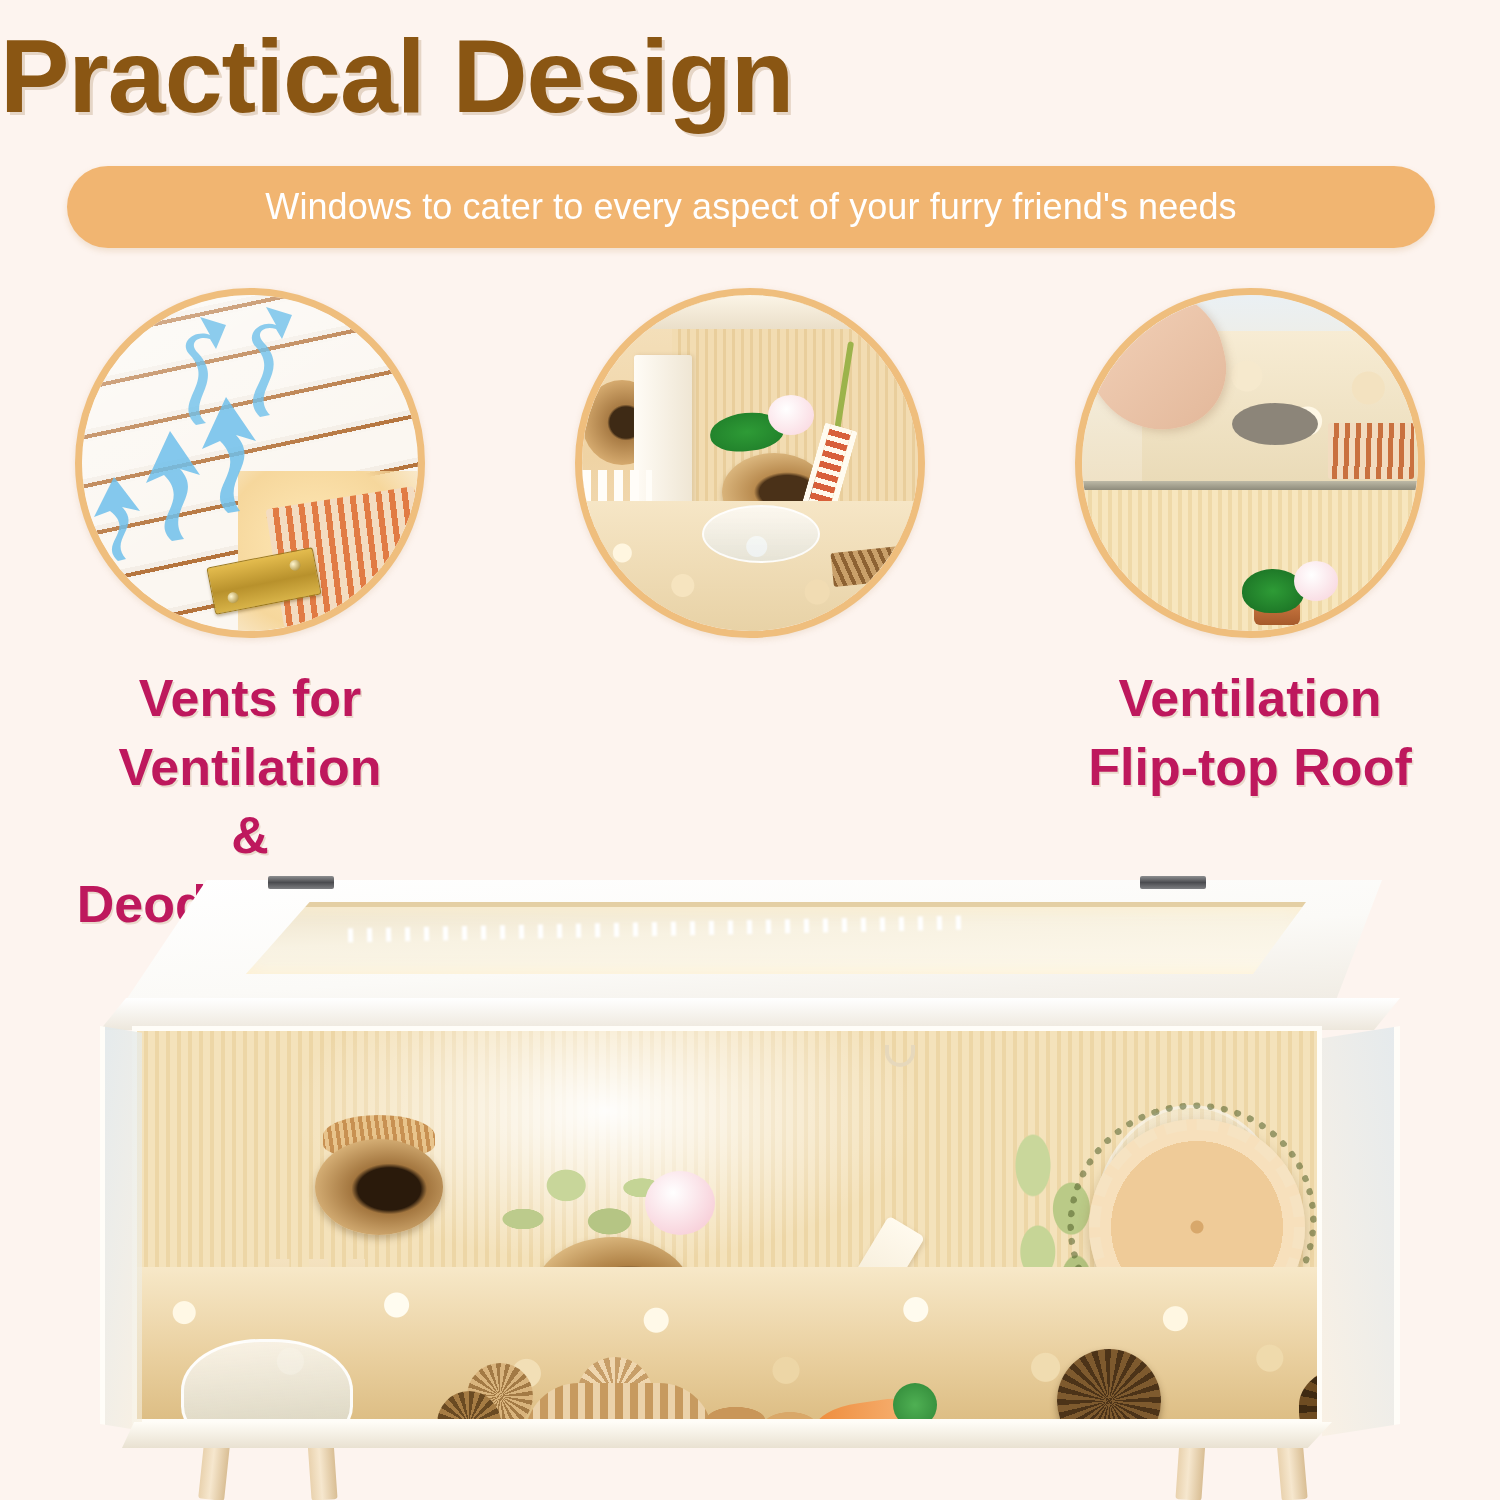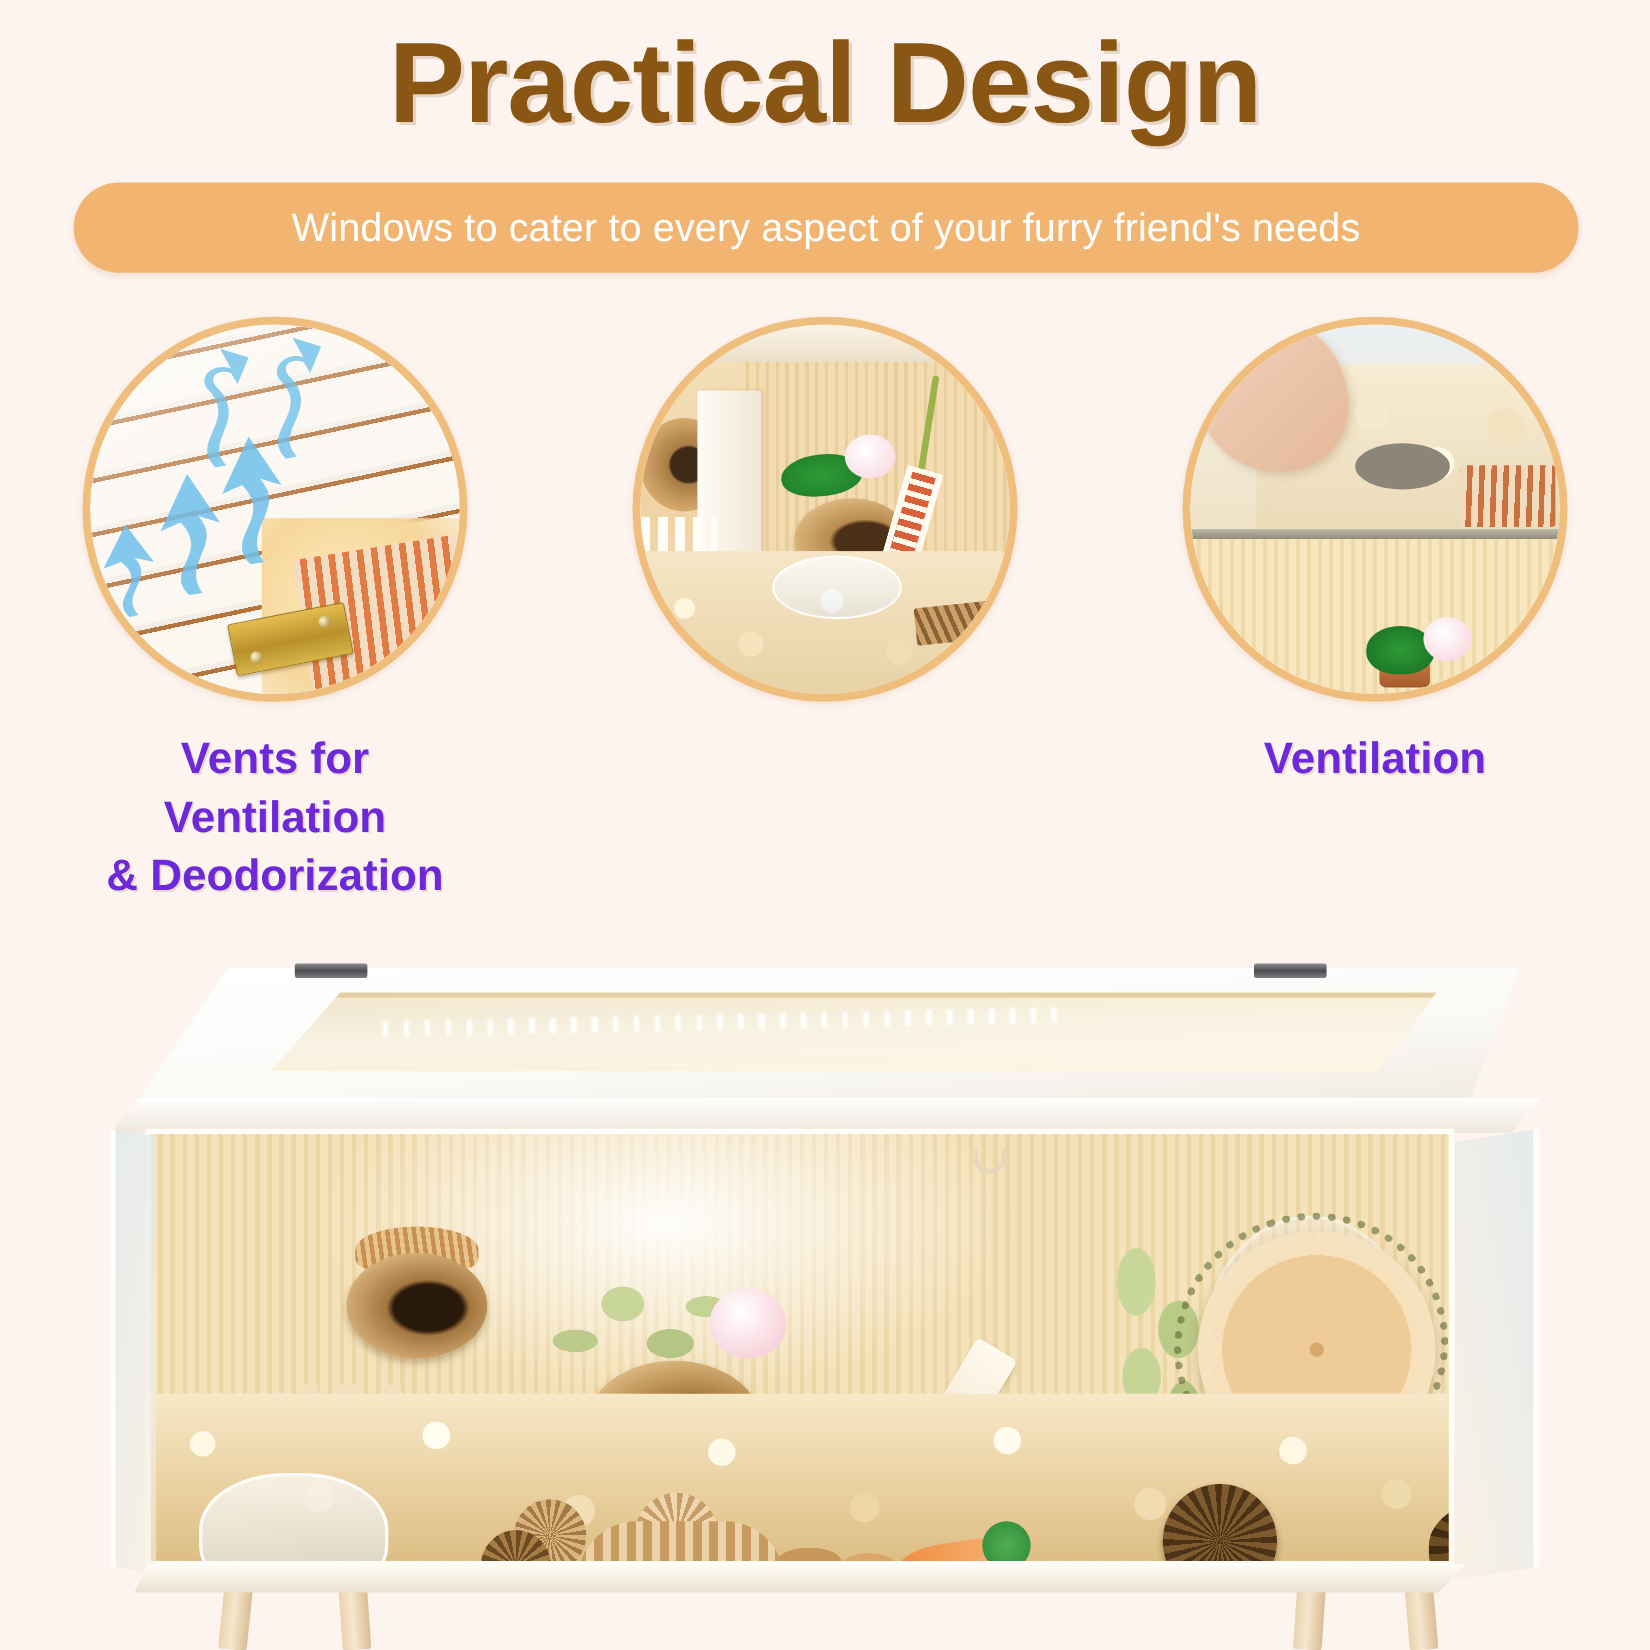--- a/index.html
+++ b/index.html
@@ -7,21 +7,21 @@
   body {
     background:#FDF4EF;
     font-family:"Liberation Sans", sans-serif;
     overflow:hidden;
     position:relative;
   }
 
   
   .page-title{
     position:absolute; top:22px; left:0; width:1500px;
-    text-align:center;
+    text-align:left;
     font-size:104px; font-weight:bold;
     letter-spacing:-1px;
     color:#8A5613;
     text-shadow:3px 3px 0 rgba(120,70,10,.18);
     line-height:1.05;
   }
   .subtitle-banner{
     position:absolute; top:166px; left:67px;
     width:1368px; height:82px;
     background:#F1B571;
@@ -43,22 +43,22 @@
   .circle{
     width:350px; height:350px; border-radius:50%;
     border:7px solid #EFBE7D;
     overflow:hidden; position:relative;
     background:#F7EBDA;
     box-shadow:0 2px 6px rgba(180,140,90,.18);
   }
   .circle-inner{ position:absolute; inset:0; overflow:hidden; border-radius:50%; }
   .caption{
     margin-top:26px; text-align:center;
-    font-size:40px; font-weight:600; line-height:1.32;
-    color:#6d28d9;
+    font-size:52px; font-weight:600; line-height:1.32;
+    color:#be185d;
     text-shadow:1.5px 1.5px 0 rgba(120,70,10,.15);
   }
 
   
   .slats{
     position:absolute; inset:-40px;
     background:
       repeating-linear-gradient(168deg,
         #FBF7F1 0px, #FBF7F1 36px,
         #F4EEE6 36px, #F4EEE6 41px,
@@ -430,20 +430,21 @@
         <div class="c3-stripes"></div>
         <div class="c3-hand"></div>
         <div class="c3-edge"></div>
         <div class="c3-pot"></div>
         <div class="c3-leafb"></div>
         <div class="c3-flowerb"></div>
       </div>
     </div>
     <div class="caption">
       <div>Ventilation</div>
+      <div>Flip-top Roof</div>
     </div>
   </div>
 
 </div>
 
 <div class="product">
 
   <div class="legs">
     <div class="leg l1"></div>
     <div class="leg l2"></div>

